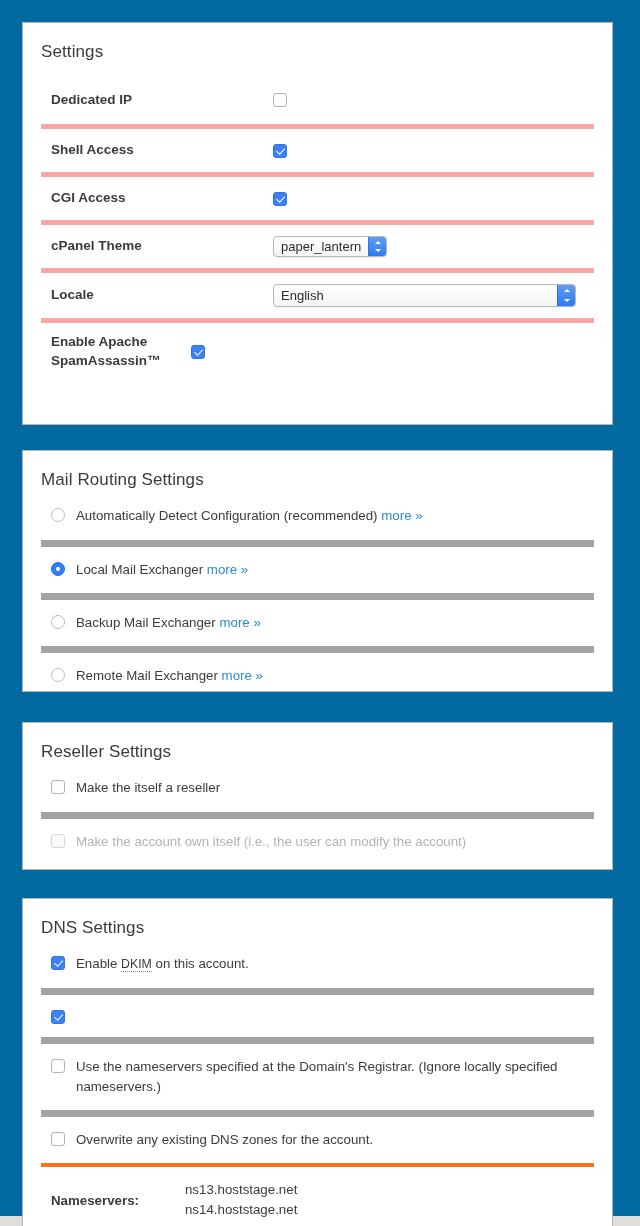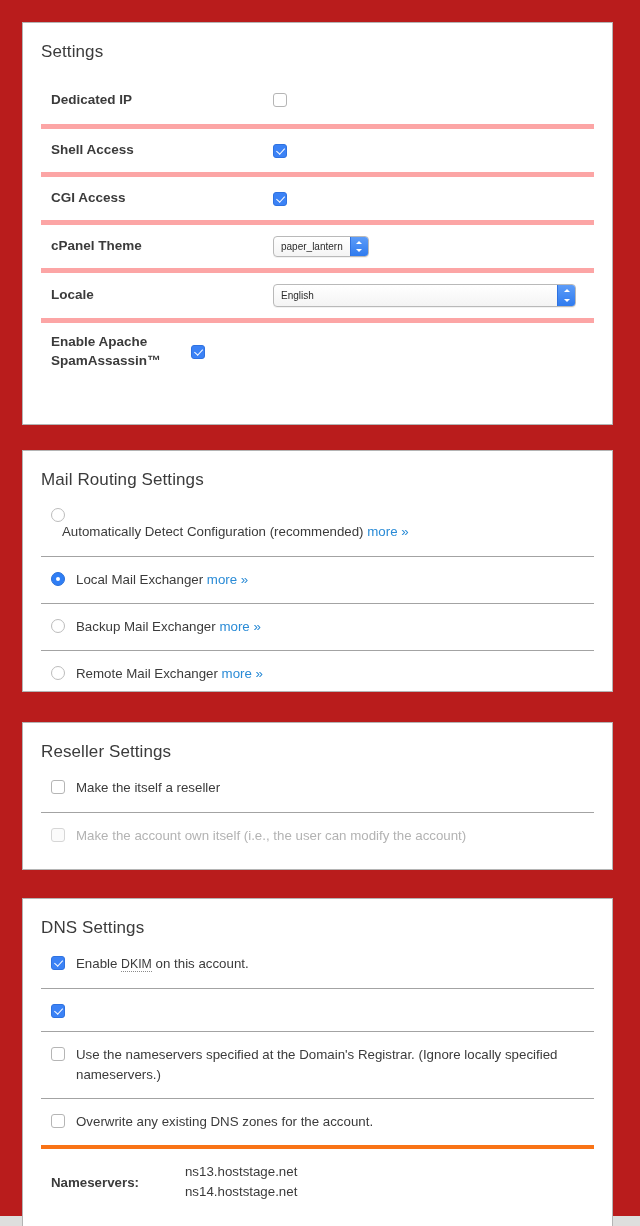--- a/index.html
+++ b/index.html
@@ -11,21 +11,21 @@
     overflow: hidden;
   }
   body {
     font-family: "Liberation Sans", sans-serif;
     -webkit-font-smoothing: antialiased;
   }
   .page {
     position: relative;
     width: 640px;
     height: 1216px;
-    background: #b91c1c;
+    background: #0369a1;
     box-sizing: border-box;
   }
 
   
   .panel {
     position: absolute;
     left: 22px;
     width: 591px;
     background: #ffffff;
     border: 1px solid #b4b4b4;
@@ -135,21 +135,21 @@
     align-items: stretch;
     height: 21px;
     border: 1px solid #b9b9b9;
     border-radius: 4px;
     background: linear-gradient(#ffffff, #f4f4f4);
     box-shadow: 0 1px 0 rgba(0,0,0,.05);
     box-sizing: border-box;
     overflow: hidden;
   }
   .sel .sel-val {
-    font-size: 10px;
+    font-size: 13px;
     color: #2b2b2b;
     padding: 0 7px 0 7px;
     display: flex;
     align-items: center;
     white-space: nowrap;
   }
   .sel .sel-btn {
     width: 17px;
     flex: 0 0 17px;
     background: linear-gradient(#5d9cf8, #2f7bef);
@@ -189,21 +189,21 @@
     font-weight: normal;
     vertical-align: -2px;
     margin-left: 4px;
     font-family: "Liberation Serif", serif;
   }
 
   
   .orow {
     display: flex;
     align-items: flex-start;
-    border-top: 1px solid #a3a3a3;
+    border-top: 7px solid #a3a3a3;
     padding: 13px 0 13px 10px;
     box-sizing: border-box;
   }
   .orow.first { border-top: none; padding-top: 2px; }
   .orow .mark { margin-top: 2px; }
   .orow .otext {
     margin-left: 11px;
     font-size: 13.3px;
     color: #3b3b3b;
     line-height: 1.5;
@@ -302,21 +302,21 @@
         </div>
       </div>
 
     </div>
   </div>
 
   <div class="panel" style="top:450px; height:242px;">
     <div class="panel-inner">
       <div class="panel-title">Mail Routing Settings</div>
 
-      <div class="orow first" style="padding-bottom:14px;flex-direction:column;">
+      <div class="orow first" style="padding-bottom:14px;">
         <span class="rb mark"></span>
         <span class="otext">
           <span>Automatically Detect Configuration (recommended)</span>
           <a class="more" href="#">more »</a>
         </span>
       </div>
 
       <div class="orow">
         <span class="rb selected mark"></span>
         <span class="otext">

